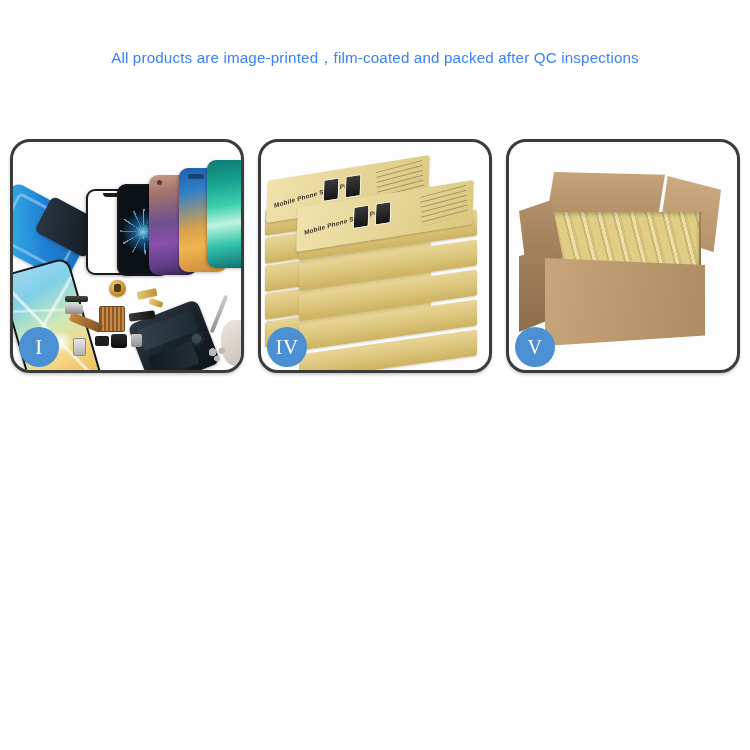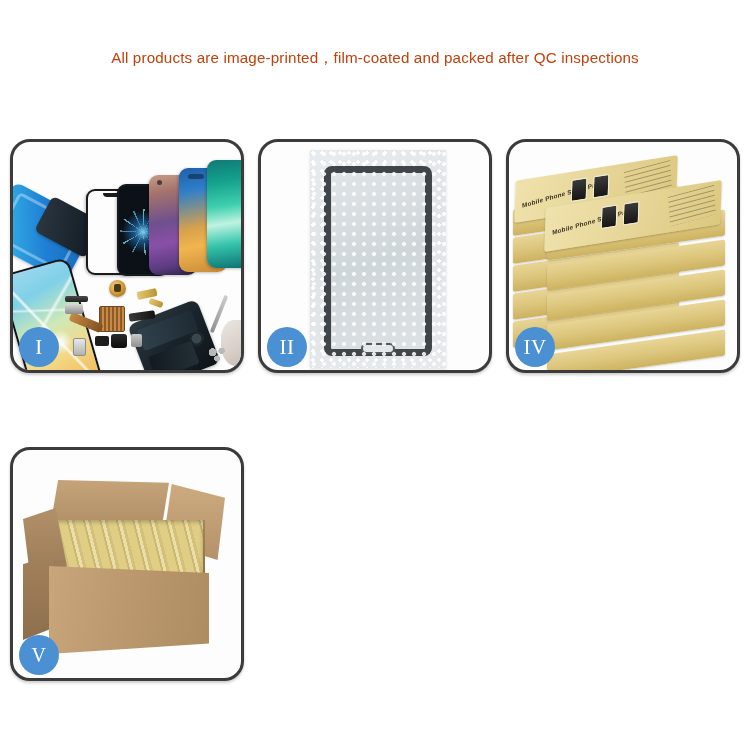--- a/index.html
+++ b/index.html
@@ -26,21 +26,21 @@
     font-weight: bold;
     letter-spacing: 1.4px;
     color: #0d0d0d;
     line-height: 1;
     margin: 0;
     white-space: nowrap;
   }
   .page-subtitle {
     font-family: "Liberation Sans", sans-serif;
     font-size: 15.2px;
-    color: #c2410c;
+    color: #3b82f6;
     letter-spacing: 0.15px;
     margin: 14px 0 0 0;
     white-space: nowrap;
   }
 
   
   .grid {
     position: absolute;
     left: 10px;
     top: 139px;
@@ -697,29 +697,20 @@
       <div class="part p-btn-blk"></div>
       <div class="part p-spk"></div>
       <div class="part p-vib"></div>
       <div class="part p-tweezer"></div>
       <div class="part p-hand"></div>
       <div class="part p-screws"></div>
     </div>
     <div class="badge">I</div>
   </div>
 
-  <div class="panel">
-    <div class="panel-stage">
-      <div class="bubble-sheet">
-        <div class="screen-under"></div>
-        <div class="bubble-overlay"></div>
-      </div>
-    </div>
-    <div class="badge">II</div>
-  </div>
 
 
   <div class="panel">
     <div class="panel-stage">
       <div class="stack">
         <div class="sbox sb-l5"></div>
         <div class="sbox sb-l4"></div>
         <div class="sbox sb-l3"></div>
         <div class="sbox sb-l2"></div>
         <div class="sbox sb-l1"></div>

